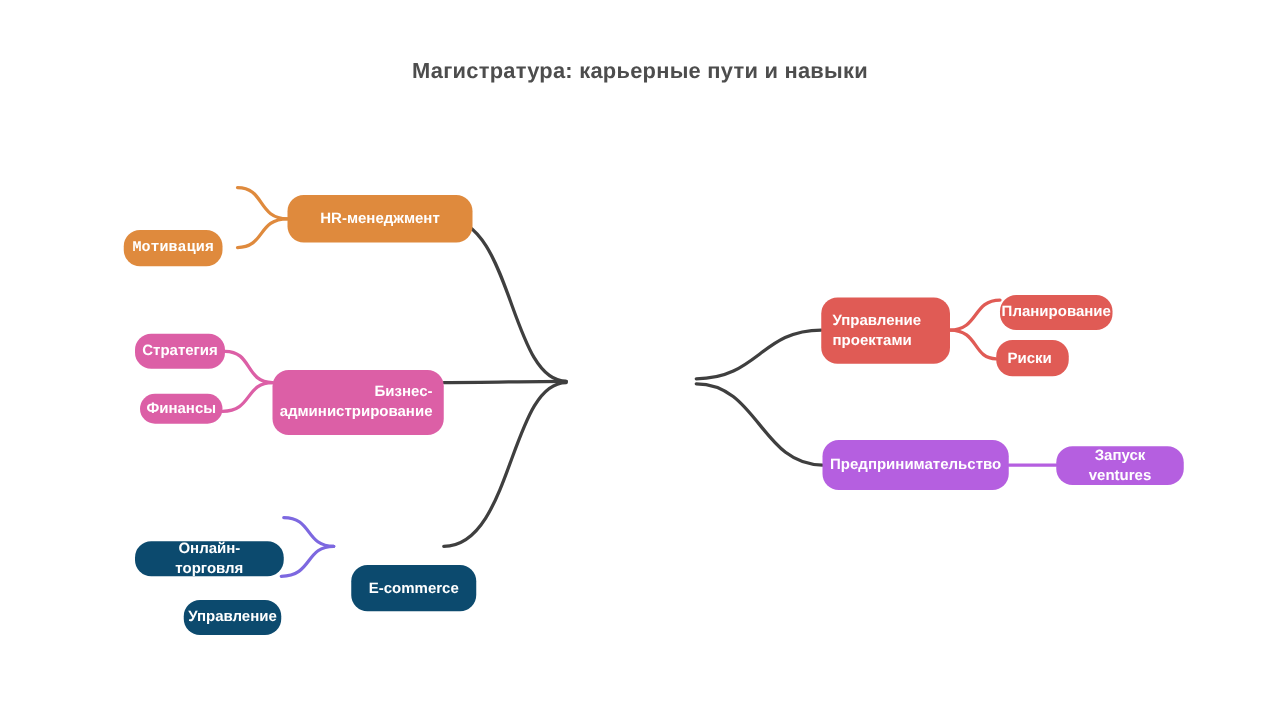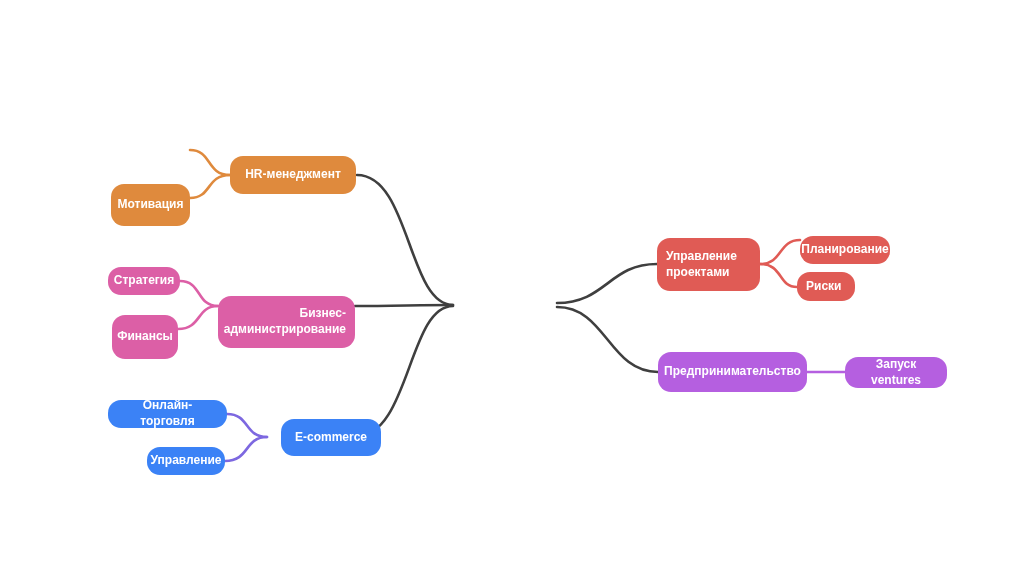--- a/index.html
+++ b/index.html
@@ -56,37 +56,38 @@
     font-weight: 700;
     font-size: 12px;
     line-height: 1.3;
     border-radius: 13px;
     padding: 4px 9px;
     white-space: pre-line;
     cursor: default;
   }
   .n-orange { background: #df8a3d; }
   .n-pink   { background: #dc5fa6; }
-  .n-purple { background: #3b82f6; }
+  .n-purple { background: #0c4a6e; margin-top: 33px; }
   .n-red    { background: #e05b55; }
   .n-violet { background: #b55fe0; }
   .n-gray   {
     background: #9a9a9a;
     color: #f2f2f2;
     font-weight: 400;
     font-size: 13px;
   }
   .align-right { justify-content: flex-end; text-align: right; }
   .align-left  { justify-content: flex-start; text-align: left; }
 </style>
 </head>
 <body>
 
 <div class="canvas">
 
+  <div class="diagram-title">Магистратура: карьерные пути и навыки</div>
 
   <svg class="edges" viewBox="0 0 1024 564" aria-hidden="true">
 
     <path class="e-dark" d="M357,175 C410,175 408,305 453,305"></path>
     <path class="e-dark" d="M355,306 C392,306 420,305 453,305"></path>
     <path class="e-dark" d="M355,437 C410,437 408,306 453,306"></path>
     <path class="e-dark" d="M557,303 C606,303 609,264 657,264"></path>
     <path class="e-dark" d="M557,307 C606,307 609,372 658,372"></path>
 
     <path class="e-orange" d="M190,150 C212,150 206,175 230,175"></path>
@@ -97,27 +98,27 @@
 
     <path class="e-purple" d="M227,414 C250,414 244,437 267,437"></path>
     <path class="e-purple" d="M225,461 C250,461 244,437 267,437"></path>
 
     <path class="e-red" d="M760,264 C783,264 778,240 800,240"></path>
     <path class="e-red" d="M760,264 C783,264 778,287 797,287"></path>
 
     <path class="e-violet" d="M807,372 L845,372"></path>
   </svg>
 
-  <div class="node n-orange" style="left:111px; top:184px; width:79px; height:42px;">Мотивация</div>
+  <div class="node n-orange" style="left:99px; top:184px; width:79px; height:29px;font-family:Liberation Mono, monospace;">Мотивация</div>
   <div class="node n-pink" style="left:108px; top:267px; width:72px; height:28px;">Стратегия</div>
-  <div class="node n-pink" style="left:112px; top:315px; width:66px; height:44px;">Финансы</div>
+  <div class="node n-pink" style="left:112px; top:315px; width:66px; height:24px;">Финансы</div>
   <div class="node n-purple" style="left:108px; top:400px; width:119px; height:28px;">Онлайн-торговля</div>
   <div class="node n-purple" style="left:147px; top:447px; width:78px; height:28px;">Управление</div>
 
-  <div class="node n-orange" style="left:230px; top:156px; width:126px; height:38px;">HR-менеджмент</div>
+  <div class="node n-orange" style="left:230px; top:156px; width:148px; height:38px;">HR-менеджмент</div>
   <div class="node n-pink align-right" style="left:218px; top:296px; width:137px; height:52px;">Бизнес-
 администрирование</div>
   <div class="node n-purple" style="left:281px; top:419px; width:100px; height:37px;">E-commerce</div>
 
 
   <div class="node n-red align-left" style="left:657px; top:238px; width:103px; height:53px;">Управление
 проектами</div>
   <div class="node n-violet" style="left:658px; top:352px; width:149px; height:40px;">Предпринимательство</div>
 
   <div class="node n-red" style="left:800px; top:236px; width:90px; height:28px;">Планирование</div>

